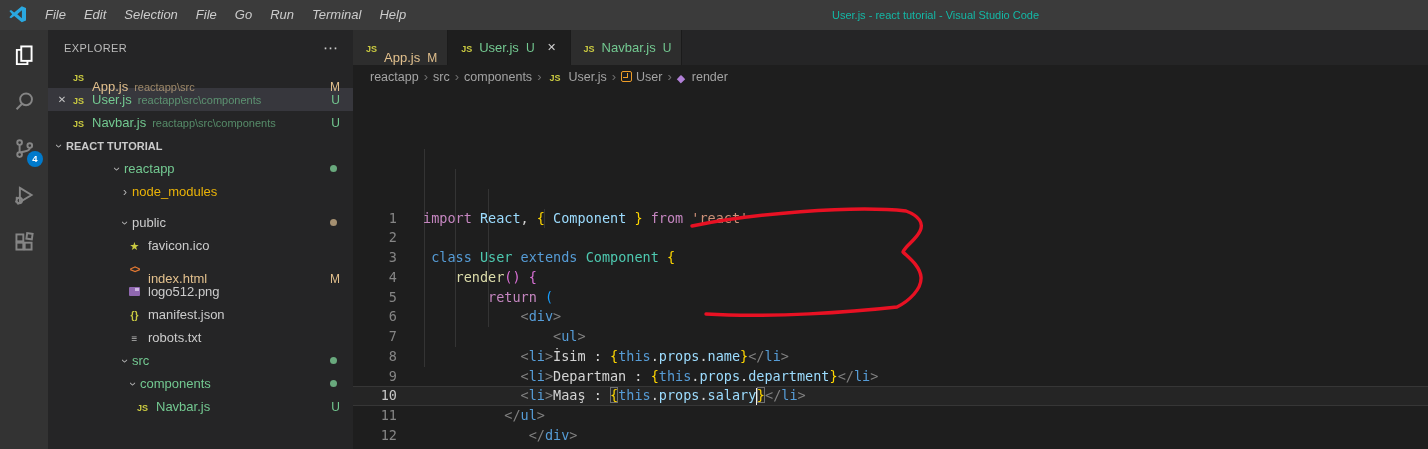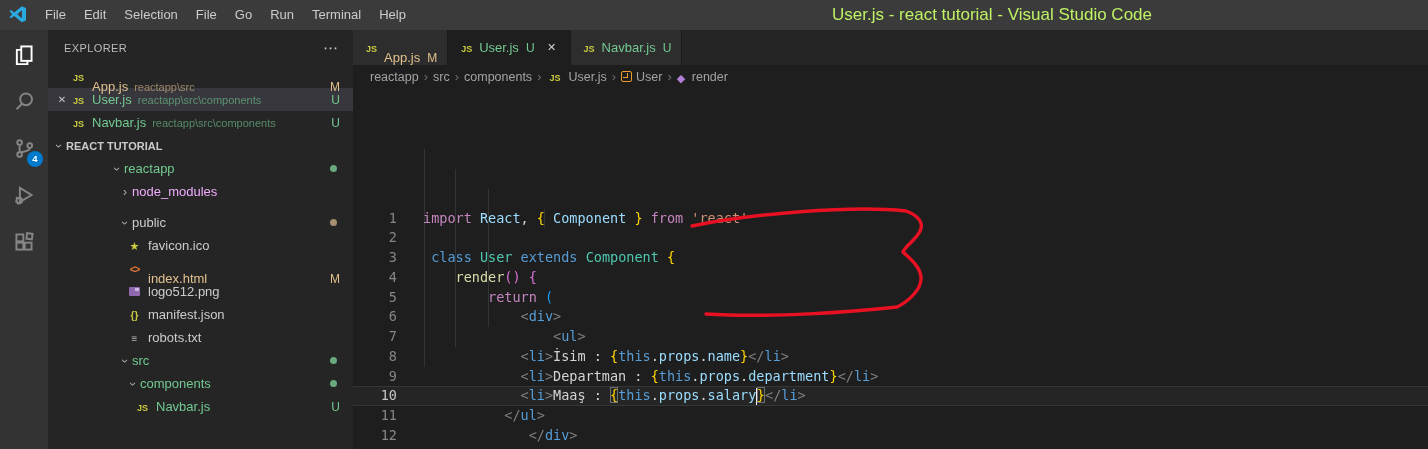--- a/index.html
+++ b/index.html
@@ -3,22 +3,22 @@
 <meta charset="utf-8">
 <style>
   * { margin:0; padding:0; box-sizing:border-box; }
   html,body { width:1428px; height:449px; overflow:hidden; background:#1e1e1e;
     font-family:"Liberation Sans", sans-serif; }
   .app { position:relative; width:1428px; height:449px; background:#1e1e1e; overflow:hidden; }
 
   
   .titlebar { position:relative; height:30px; background:#3b3b3b; display:flex; align-items:center; color:#cccccc; font-size:13px; }
   .vslogo { width:20px; height:20px; margin:0 8px 0 8px; flex:0 0 auto; }
-  .menu-item { padding:0 9px; line-height:30px; cursor:default; }
-  .window-title { position:absolute; left:832px; top:0; line-height:30px; font-size:17px; color:#bef264; white-space:nowrap; }
+  .menu-item { padding:0 9px; line-height:30px; cursor:default;font-style:italic; }
+  .window-title { position:absolute; left:832px; top:0; line-height:30px; font-size:11px; color:#14b8a6; white-space:nowrap; }
 
   
   .main { display:flex; height:419px; }
 
   
   .activitybar { width:48px; background:#333333; flex:0 0 auto; display:flex; flex-direction:column; }
   .act-item { position:relative; height:47px; display:flex; align-items:center; justify-content:center; color:#858585; }
   .act-item.active { color:#ffffff; }
   .act-item svg { width:22px; height:22px; stroke:currentColor; fill:none; stroke-width:1.4; }
   .act-badge { position:absolute; right:5px; bottom:4px; min-width:16px; height:16px; border-radius:9px; background:#007acc; color:#fff; font-size:9.5px; line-height:16px; text-align:center; font-weight:bold; }
@@ -42,21 +42,21 @@
   .txt-ico { color:#b7b7b7; font-size:10px; }
   .star-ico { color:#cbcb41; font-size:11px; }
   .img-ico { display:inline-block; width:11px; height:9px; background:#9068b0; border-radius:1px; position:relative; }
   .img-ico::after { content:""; position:absolute; right:1px; top:1px; width:4px; height:3px; background:#cdb6e0; }
   .fname { margin-right:6px; }
   .fdesc { font-size:11px; opacity:.62; }
   .fbadge { margin-left:auto; margin-right:13px; font-size:12px; }
   .gitdot { margin-left:auto; margin-right:16px; width:7px; height:7px; border-radius:50%; }
   .c-green { color:#73c991; }
   .c-mod { color:#e2c08d;margin-top:20px; }
-  .c-ignored { color:#f0abfc; }
+  .c-ignored { color:#eab308; }
   .c-normal { color:#cccccc; }
   .dot-green { background:#69a97d; }
   .dot-tan { background:#a59071; }
 
   
   .editor-col { flex:1; display:flex; flex-direction:column; background:#1e1e1e; min-width:0; }
   .tabbar { height:35px; background:#252526; display:flex; flex:0 0 auto; }
   .tab { height:35px; display:flex; align-items:center; padding:0 10px 0 10px; background:#2d2d2d; border-right:1px solid #1b1b1b; font-size:13px; cursor:pointer; white-space:nowrap; }
   .tab.active { background:#1e1e1e; }
   .tab .fico { margin-right:4px; }

